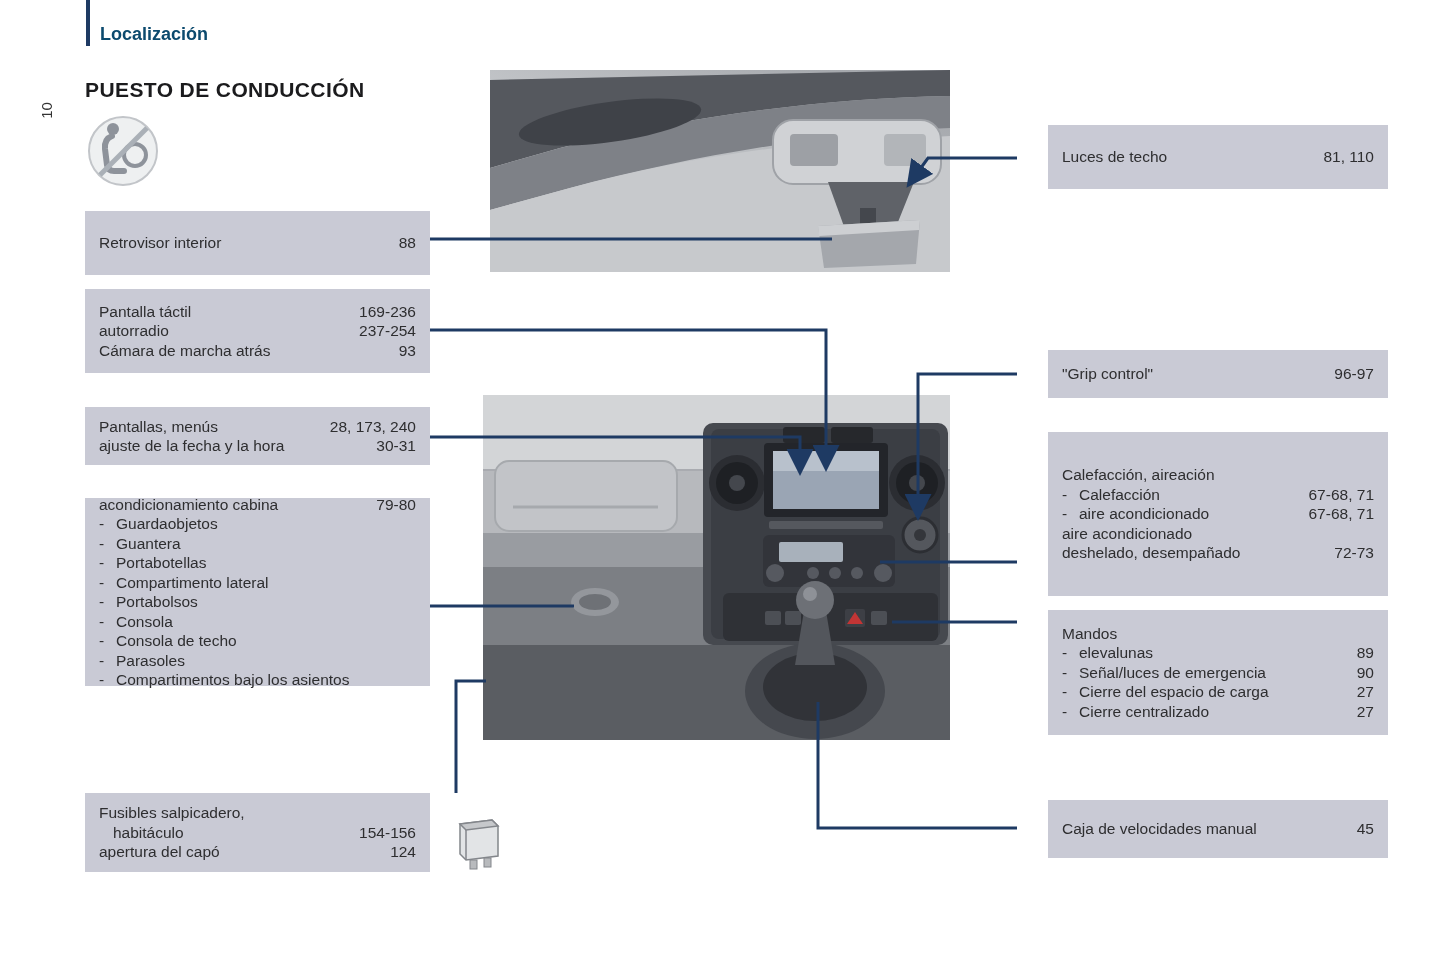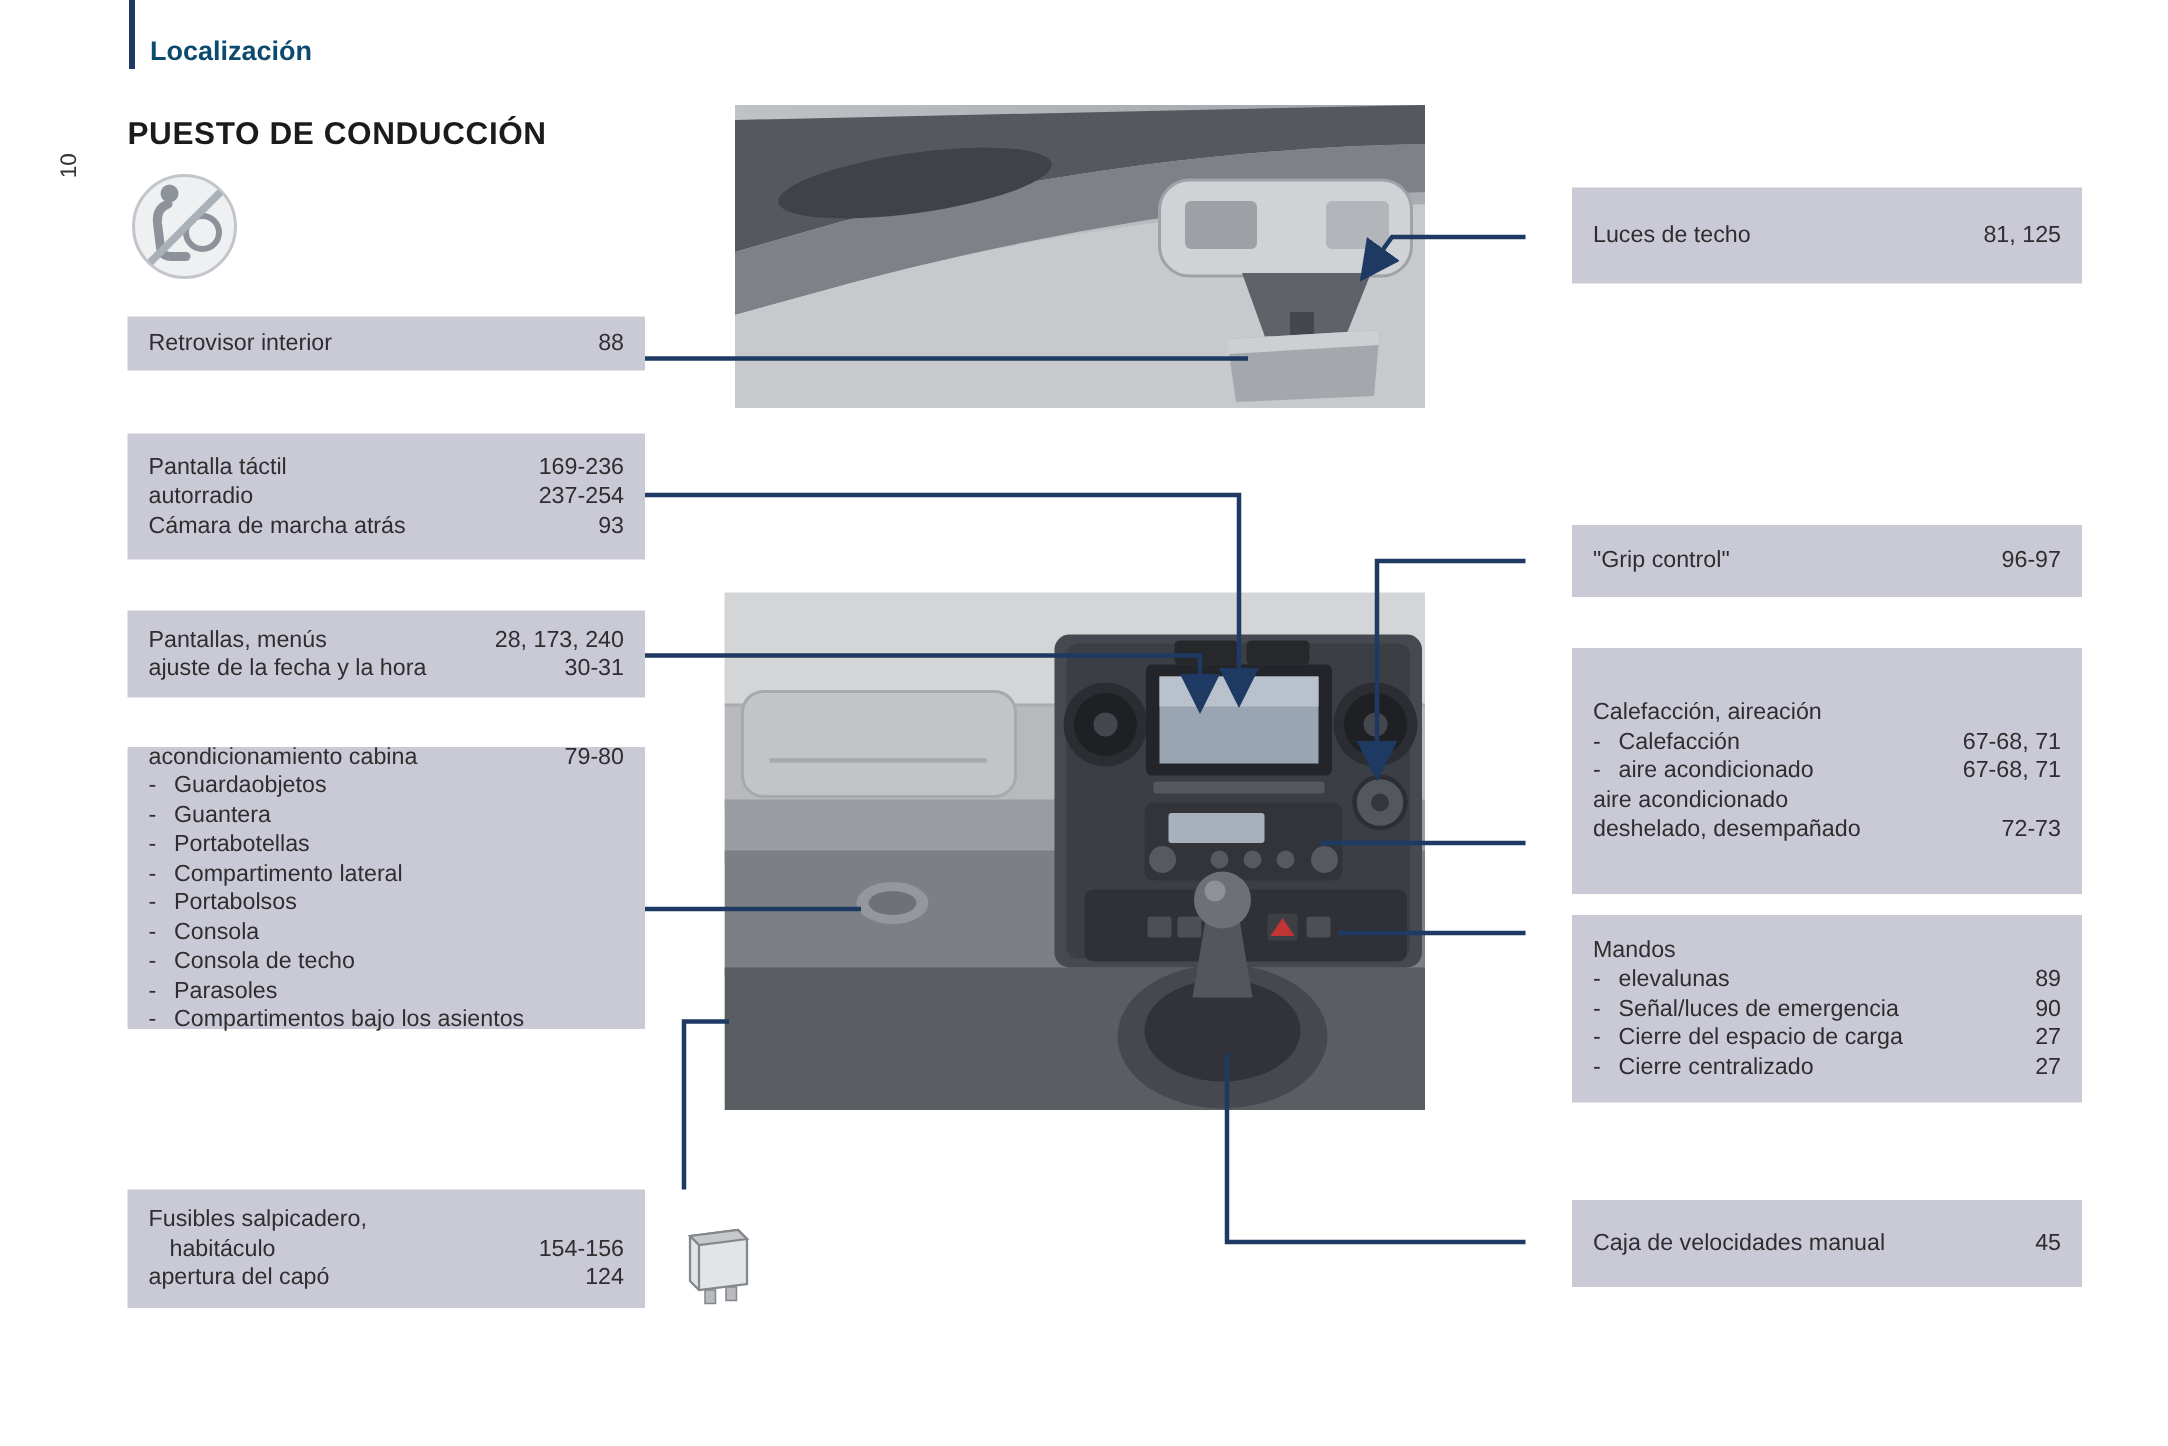--- a/index.html
+++ b/index.html
@@ -175,21 +175,21 @@
   <polyline class="cline" points="430,330 826,330 826,466" marker-end="url(#arr)"></polyline>
   <polyline class="cline" points="430,437 800,437 800,470" marker-end="url(#arr)"></polyline>
   <polyline class="cline" points="1017,374 918,374 918,515" marker-end="url(#arr)"></polyline>
   <polyline class="cline" points="1017,562 880,562"></polyline>
   <polyline class="cline" points="430,606 574,606"></polyline>
   <polyline class="cline" points="1017,622 892,622"></polyline>
   <polyline class="cline" points="456,793 456,681 486,681"></polyline>
   <polyline class="cline" points="1017,828 818,828 818,702"></polyline>
 </svg>
 
-<div class="box left" style="top:211px;height:36px">
+<div class="box left" style="top:211px;height:64px">
   <div class="row">
     <span class="lbl">Retrovisor interior</span>
     <span class="pg">88</span>
   </div>
 </div>
 
 <div class="box left" style="top:289px;height:84px">
   <div class="row">
     <span class="lbl">Pantalla táctil</span>
     <span class="pg">169-236</span>
@@ -269,21 +269,21 @@
   </div>
   <div class="row">
     <span class="lbl">apertura del capó</span>
     <span class="pg">124</span>
   </div>
 </div>
 
 <div class="box right" style="top:125px;height:64px">
   <div class="row">
     <span class="lbl">Luces de techo</span>
-    <span class="pg">81, 125</span>
+    <span class="pg">81, 110</span>
   </div>
 </div>
 
 <div class="box right" style="top:350px;height:48px">
   <div class="row">
     <span class="lbl">"Grip control"</span>
     <span class="pg">96-97</span>
   </div>
 </div>
 

